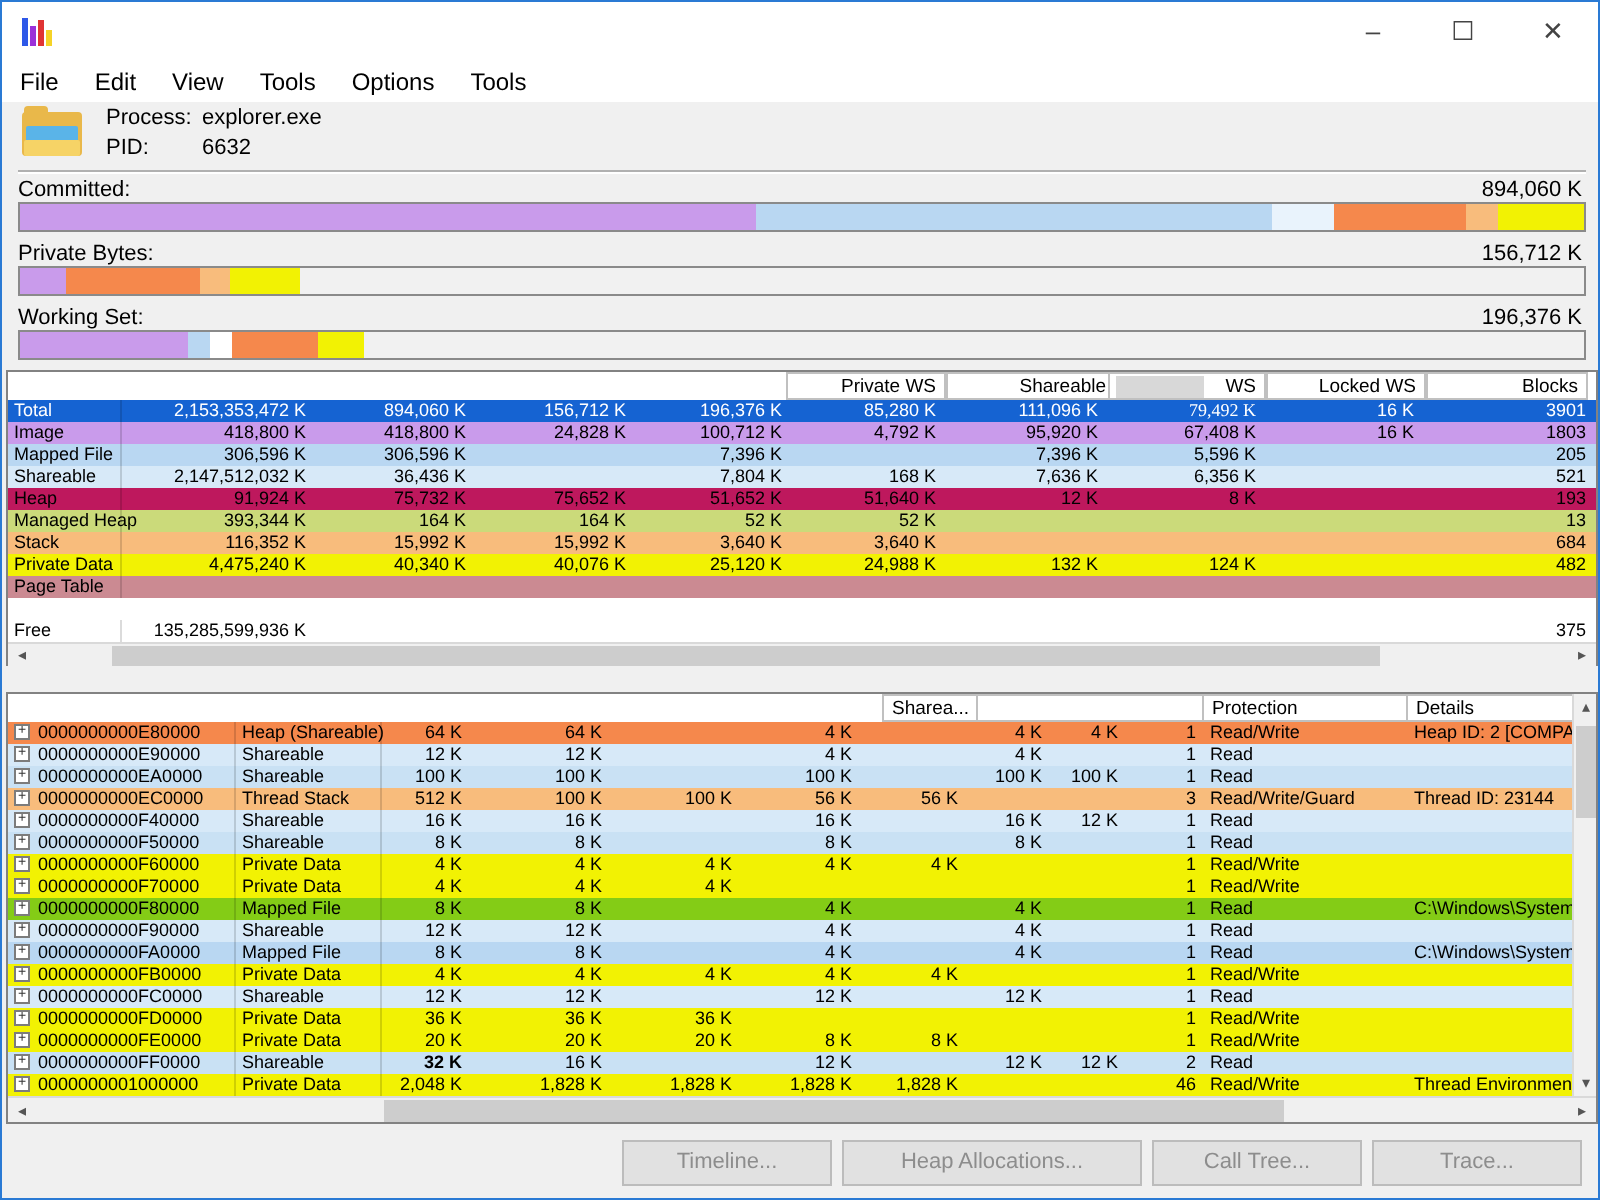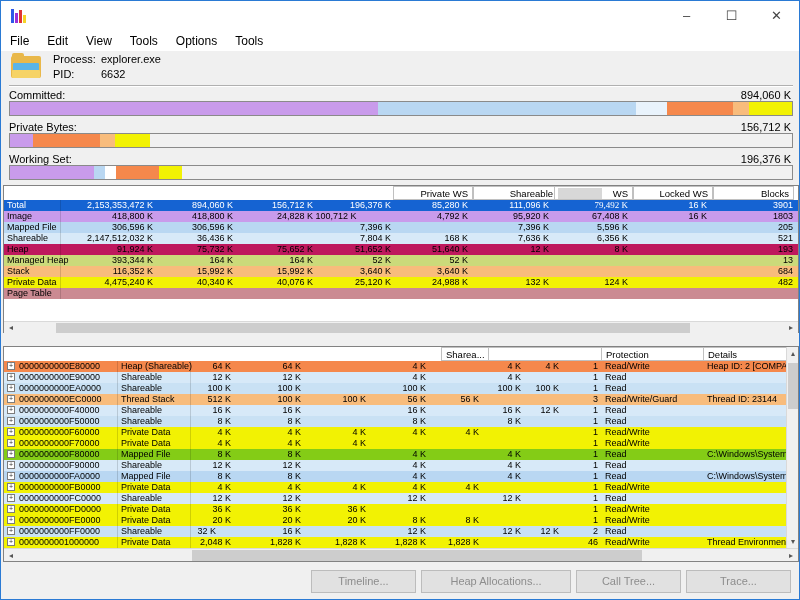--- a/index.html
+++ b/index.html
@@ -116,21 +116,21 @@
         <div class="c" style="left: 514px; width: 110px; font-family: Liberation Serif, serif;">79,492 K</div>
         <div class="c" style="left: 593px; width: 110px;">16 K</div>
         <div class="c" style="left: 679px; width: 110px;">3901</div>
       </div>
       <div class="r" style="top: 25px; background: rgb(201, 155, 235);">
         <div class="lbl">Image</div>
         <div class="colline" style="left: 56px;"></div>
         <div class="c" style="left: 39px; width: 110px;">418,800 K</div>
         <div class="c" style="left: 119px; width: 110px;">418,800 K</div>
         <div class="c" style="left: 199px; width: 110px;">24,828 K</div>
-        <div class="c" style="left: 277px; width: 110px; text-align: center;">100,712 K</div>
+        <div class="c" style="left: 277px; width: 110px;">100,712 K</div>
         <div class="c" style="left: 354px; width: 110px;">4,792 K</div>
         <div class="c" style="left: 435px; width: 110px;">95,920 K</div>
         <div class="c" style="left: 514px; width: 110px;">67,408 K</div>
         <div class="c" style="left: 593px; width: 110px;">16 K</div>
         <div class="c" style="left: 679px; width: 110px;">1803</div>
       </div>
       <div class="r" style="top: 36px; background: rgb(185, 215, 242);">
         <div class="lbl">Mapped File</div>
         <div class="colline" style="left: 56px;"></div>
         <div class="c" style="left: 39px; width: 110px;">306,596 K</div>
@@ -191,20 +191,26 @@
         <div class="c" style="left: 199px; width: 110px; text-align: right;">40,076 K</div>
         <div class="c" style="left: 277px; width: 110px;">25,120 K</div>
         <div class="c" style="left: 354px; width: 110px;">24,988 K</div>
         <div class="c" style="left: 435px; width: 110px;">132 K</div>
         <div class="c" style="left: 514px; width: 110px;">124 K</div>
         <div class="c" style="left: 679px; width: 110px;">482</div>
       </div>
       <div class="r" style="top: 102px; background: rgb(203, 138, 146);">
         <div class="lbl">Page Table</div>
         <div class="colline" style="left: 56px;"></div>
+      </div>
+      <div class="r" style="top: 124px; background: rgb(255, 255, 255);">
+        <div class="lbl">Free</div>
+        <div class="colline" style="left: 56px;"></div>
+        <div class="c" style="left: 39px; width: 110px;">135,285,599,936 K</div>
+        <div class="c" style="left: 679px; width: 110px;">375</div>
       </div>
       <div class="sb" style="left: 0px; top: 135px; width: 794px; height: 12px; border-top: 1px solid rgb(217, 217, 217);">
         <div class="arr" style="left: 0px; top: 1px; width: 14px;">◂</div>
         <div class="arr" style="right: 0px; top: 1px; width: 14px;">▸</div>
         <div class="thumb" style="left: 52px; top: 1px; width: 634px; height: 10px;"></div>
       </div>
     </div>
 
   <div id="dettbl" class="tbl" style="top:345px;height:216px">
       <div class="hdrcell left" style="left: 437px; width: 48px;">Sharea...</div>
@@ -425,21 +431,21 @@
         <div class="c" style="left: 514px; width: 80px;">1</div>
         <div class="cl" style="left: 601px; width: 98px;">Read/Write</div>
         <div class="cl" style="left: 703px; width: 79px;"></div>
       </div>
       <div class="r" style="top: 179px; background: rgb(201, 225, 244);">
         <div class="exp">+</div>
         <div class="cl" style="left: 15px; width: 97px;">0000000000FF0000</div>
         <div class="colline" style="left: 113px;"></div>
         <div class="colline" style="left: 186px;"></div>
         <div class="cl" style="left: 117px; width: 71px;">Shareable</div>
-        <div class="c" style="left: 132px; width: 80px;">32 K</div>
+        <div class="c" style="left: 147px; width: 80px; font-weight: bold;">32 K</div>
         <div class="c" style="left: 217px; width: 80px;">16 K</div>
         <div class="c" style="left: 342px; width: 80px;">12 K</div>
         <div class="c" style="left: 437px; width: 80px;">12 K</div>
         <div class="c" style="left: 475px; width: 80px;">12 K</div>
         <div class="c" style="left: 514px; width: 80px;">2</div>
         <div class="cl" style="left: 601px; width: 98px;">Read</div>
         <div class="cl" style="left: 703px; width: 79px;"></div>
       </div>
       <div class="r" style="top: 190px; background: rgb(242, 242, 3);">
         <div class="exp">+</div>

